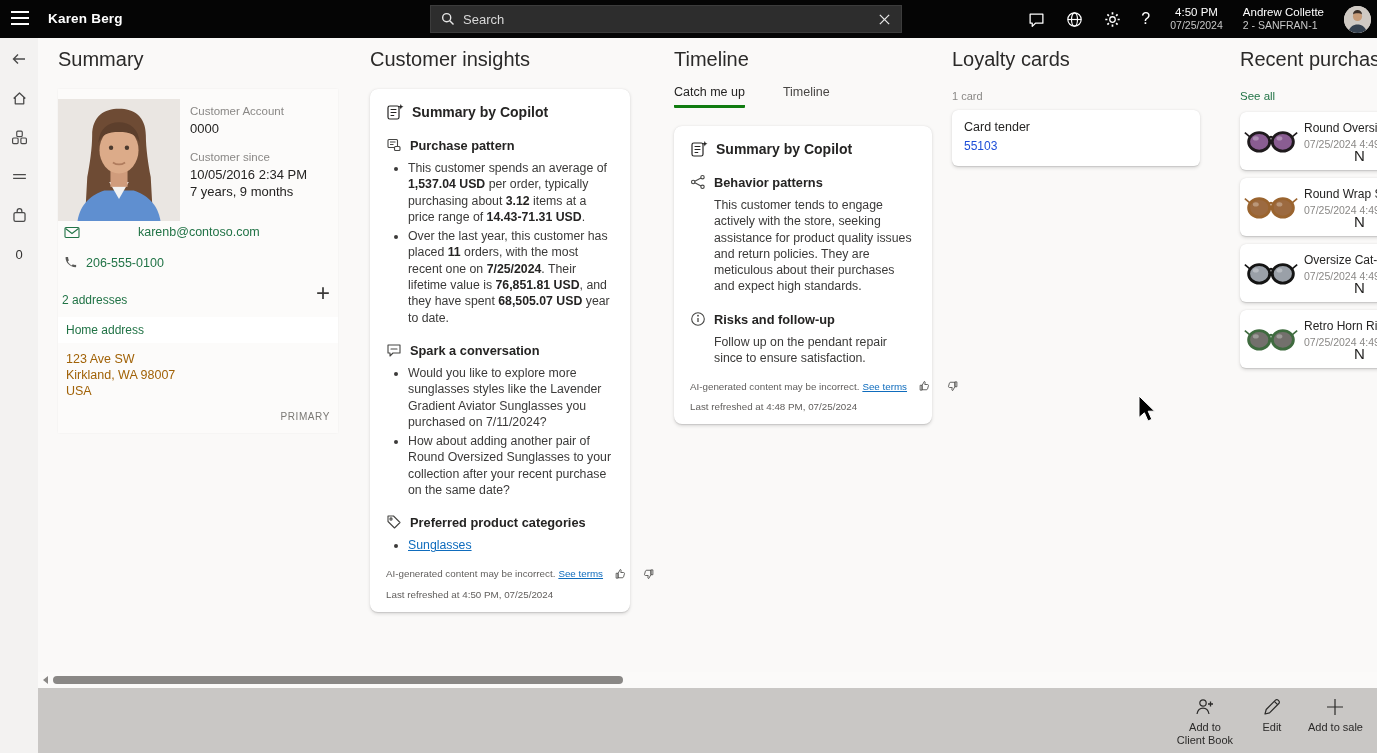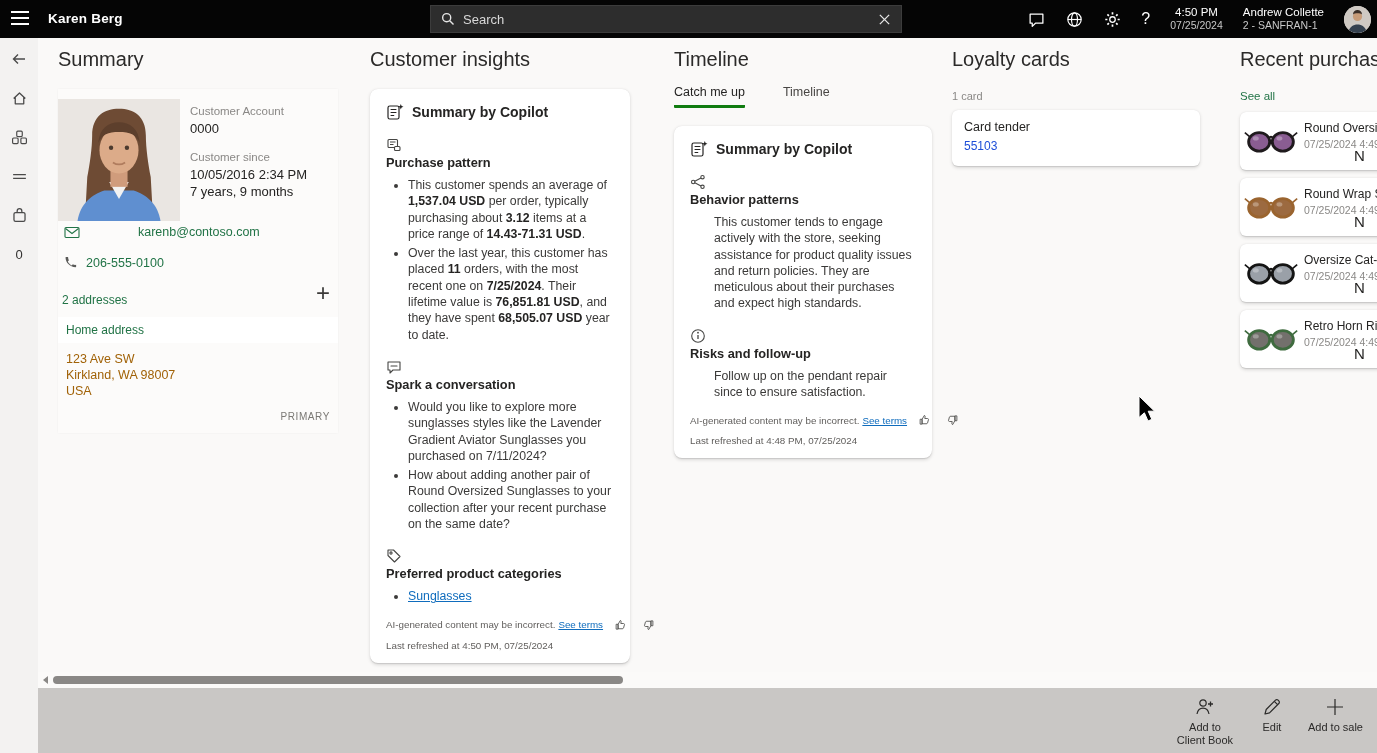--- a/index.html
+++ b/index.html
@@ -48,21 +48,21 @@
   .addr-head{position:absolute;left:4px;top:204px;font-size:12px;color:#217346;cursor:pointer;}
   .addr-plus{position:absolute;right:8px;top:192px;font-size:24px;font-weight:300;color:#3b3a39;cursor:pointer;line-height:24px;}
   .addr-type{position:absolute;left:0;top:228px;width:100%;height:26px;background:#fff;line-height:26px;
              padding-left:8px;font-size:12px;color:#217346;cursor:pointer;}
   .addr-lines{position:absolute;left:8px;top:262px;font-size:12.5px;line-height:16px;color:#a16207;}
   .primary{position:absolute;right:8px;top:322px;font-size:10px;letter-spacing:.6px;color:#7a7874;}
 
   .col-insights{position:absolute;left:370px;top:48px;width:260px;}
   .ins-card{margin-top:18px;padding:14px 16px 12px;}
   .card-head{display:flex;align-items:center;gap:8px;font-size:14px;font-weight:700;color:#252423;}
-  .sec-head{display:flex;align-items:flex-start;gap:2px;font-size:12.8px;font-weight:700;color:#252423;margin-top:16px;flex-direction:column;}
+  .sec-head{display:flex;align-items:flex-end;gap:8px;font-size:12.8px;font-weight:700;color:#252423;margin-top:16px;}
   .blist{margin:7px 0 0;padding-left:22px;font-size:12.3px;line-height:16.3px;color:#3b3a39;}
   .blist li{margin-bottom:3px;}
   .blist b{color:#252423;}
   .blue-link{color:#0F6CBD;text-decoration:underline;cursor:pointer;}
   .disclaimer{display:flex;align-items:center;margin-top:14px;font-size:9.8px;color:#605e5c;white-space:nowrap;}
   .disclaimer .blue-link{margin-left:3px;font-size:9.8px;}
   .thumbs{display:flex;gap:15px;margin-left:12px;}
   .thumb{cursor:pointer;display:flex;}
   .refreshed{margin-top:9px;font-size:9.8px;color:#605e5c;}
 

